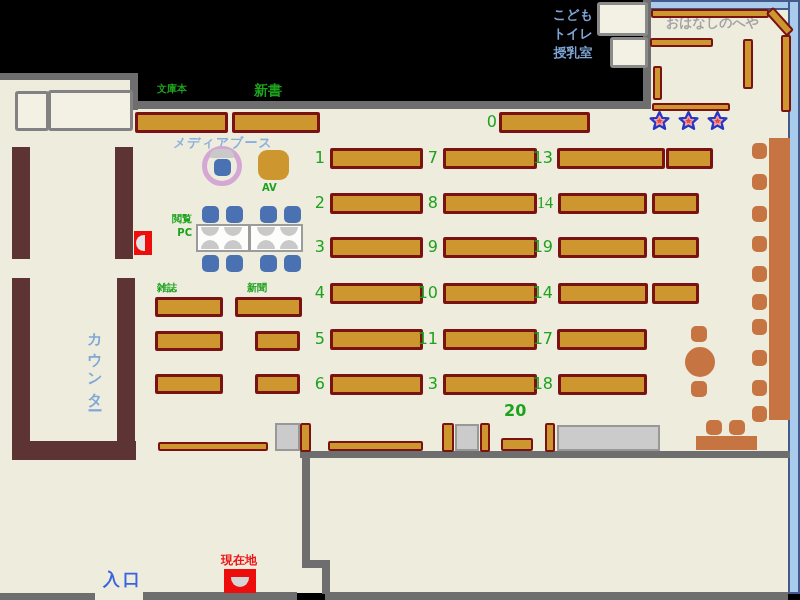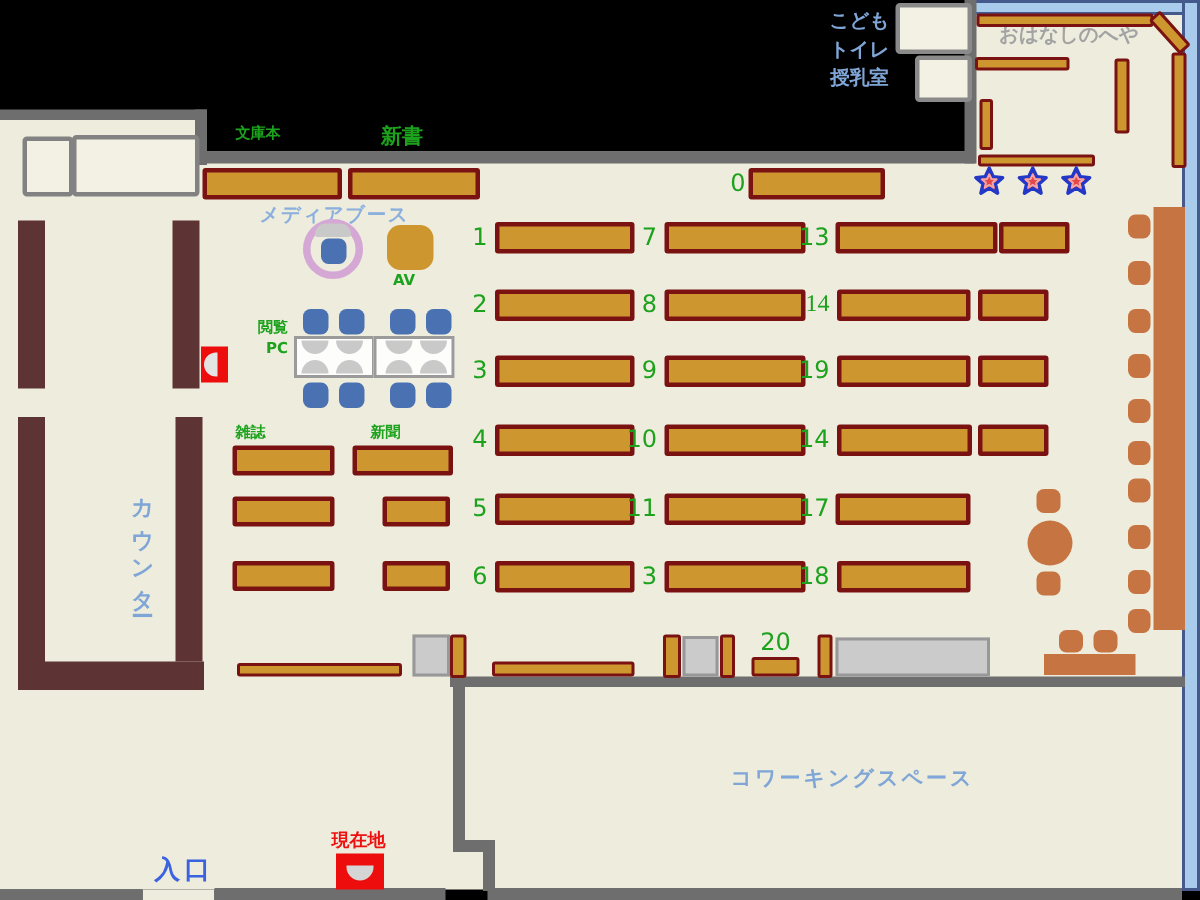--- a/index.html
+++ b/index.html
@@ -184,21 +184,21 @@
   <div class="ab num" style="left:527px;top:375px;">18</div>
   <div class="ab sh" style="left:558px;top:374px;width:89px;height:21px;"></div>
 
   <div class="ab sh sh2" style="left:158px;top:442px;width:110px;height:9px;"></div>
   <div class="ab gb" style="left:275px;top:423px;width:25px;height:28px;"></div>
   <div class="ab sh sh2" style="left:300px;top:423px;width:11px;height:29px;"></div>
   <div class="ab sh sh2" style="left:328px;top:441px;width:95px;height:10px;"></div>
   <div class="ab sh sh2" style="left:442px;top:423px;width:12px;height:29px;"></div>
   <div class="ab gb" style="left:455px;top:424px;width:24px;height:27px;"></div>
   <div class="ab sh sh2" style="left:480px;top:423px;width:10px;height:29px;"></div>
-  <div class="ab num" style="left:504px;top:419px;text-align:center;">20</div>
+  <div class="ab num" style="left:504px;top:402px;text-align:left;font-weight:bold;">20</div>
   <div class="ab sh sh2" style="left:501px;top:438px;width:32px;height:13px;"></div>
   <div class="ab sh sh2" style="left:545px;top:423px;width:10px;height:29px;"></div>
   <div class="ab gb" style="left:557px;top:425px;width:103px;height:26px;"></div>
 
   <div class="ab tc" style="left:769px;top:138px;width:21px;height:282px;"></div>
   <div class="ab tc rs" style="left:752px;top:143px;width:15px;height:16px;"></div>
   <div class="ab tc rs" style="left:752px;top:174px;width:15px;height:16px;"></div>
   <div class="ab tc rs" style="left:752px;top:206px;width:15px;height:16px;"></div>
   <div class="ab tc rs" style="left:752px;top:236px;width:15px;height:16px;"></div>
   <div class="ab tc rs" style="left:752px;top:266px;width:15px;height:16px;"></div>
@@ -209,21 +209,20 @@
   <div class="ab tc rs" style="left:752px;top:406px;width:15px;height:16px;"></div>
 
   <div class="ab tc" style="left:685px;top:347px;width:30px;height:30px;border-radius:50%;"></div>
   <div class="ab tc rs" style="left:691px;top:326px;width:16px;height:16px;"></div>
   <div class="ab tc rs" style="left:691px;top:381px;width:16px;height:16px;"></div>
 
   <div class="ab tc" style="left:696px;top:436px;width:61px;height:14px;"></div>
   <div class="ab tc rs" style="left:706px;top:420px;width:16px;height:15px;"></div>
   <div class="ab tc rs" style="left:729px;top:420px;width:16px;height:15px;"></div>
 
-  <div class="ab blabel" style="left:487px;top:510px;font-size:14px;letter-spacing:2px;">コワーキングスペース</div>
 
   <div class="ab" style="left:103px;top:568px;color:#3B63E0;font-weight:bold;font-size:17px;letter-spacing:3px;">入口</div>
 
   <div class="ab" style="left:221px;top:552px;color:#EE1111;font-weight:bold;font-size:12px;">現在地</div>
   <div class="ab" style="left:224px;top:569px;width:32px;height:24px;background:#EE0D0D;"></div>
   <div class="ab" style="left:231px;top:577px;width:18px;height:10px;background:#D5D5D5;border-radius:0 0 10px 10px;"></div>
 
 </div>
 
 </body></html>

